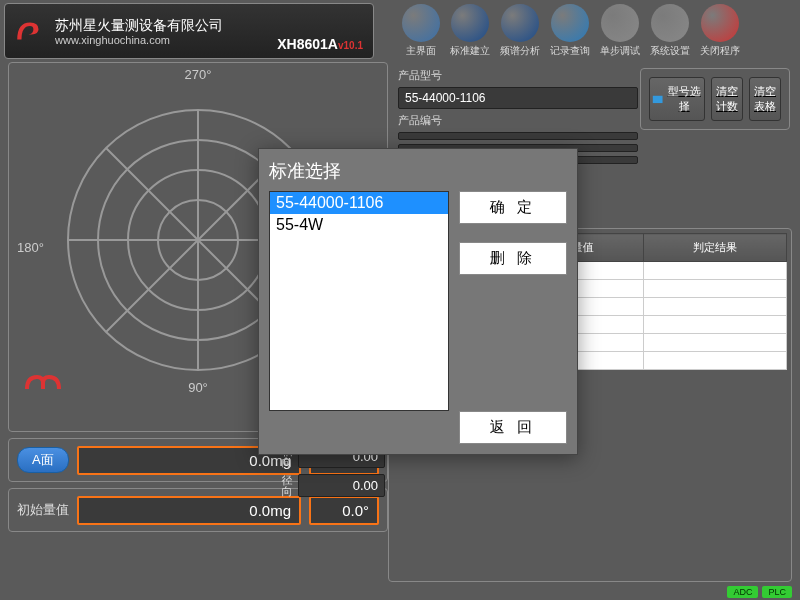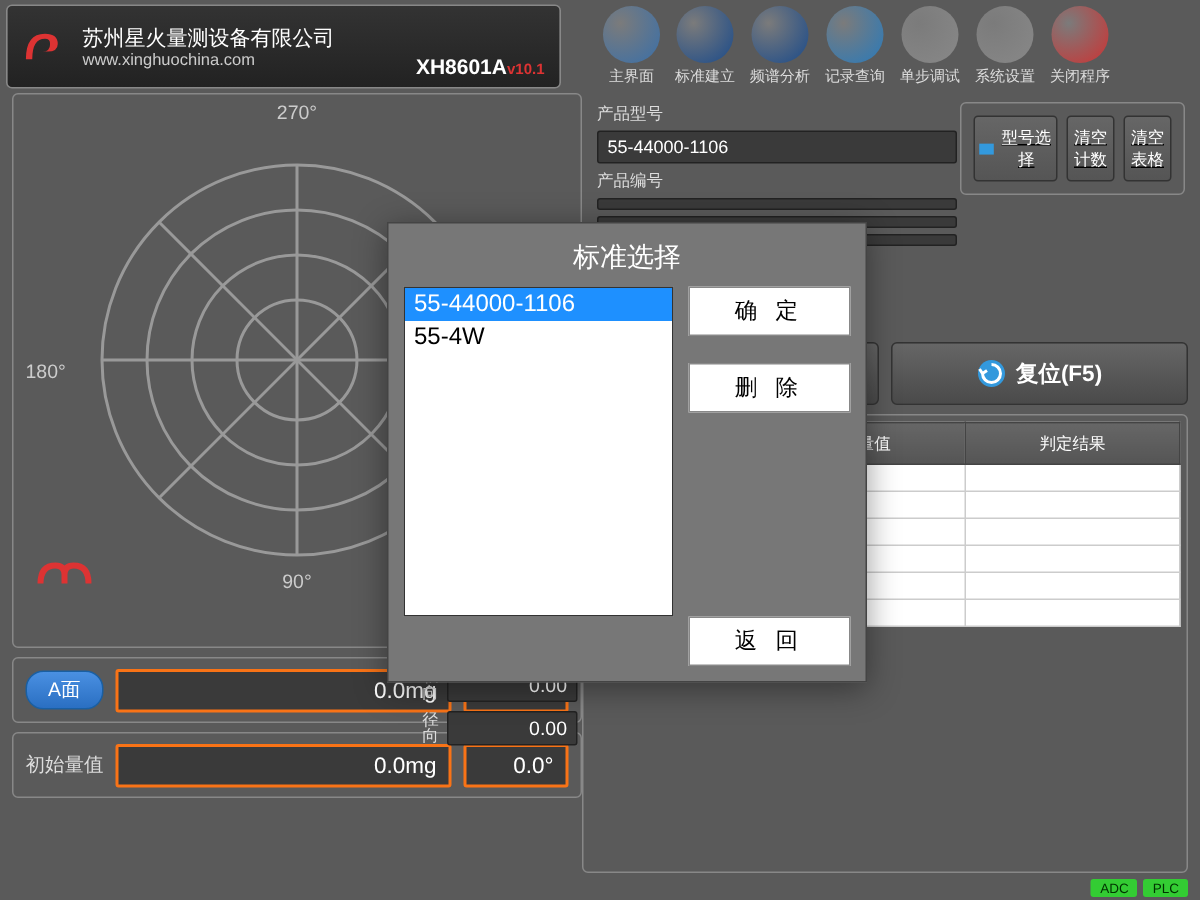--- a/index.html
+++ b/index.html
@@ -58,21 +58,21 @@
 .tbl th { background: linear-gradient(#666,#555); color: #fff; padding: 6px 2px; border: 1px solid #444; font-weight: normal; }
 .tbl td { border: 1px solid #ccc; padding: 2px 4px; height: 18px; text-align: center; }
 .tbl td:first-child { background: linear-gradient(#666,#555); color: #fff; width: 28px; }
 
 
 .status { position: absolute; bottom: 2px; right: 8px; display: flex; gap: 4px; }
 .stat { background: #3c3; color: #030; font-size: 9px; padding: 1px 6px; border-radius: 2px; }
 
 
 .modal { position: absolute; left: 258px; top: 148px; width: 320px; background: #777; border: 1px solid #444; box-shadow: 0 4px 20px rgba(0,0,0,0.4); padding: 10px; }
-.modal-title { color: #fff; font-size: 18px; text-align: center; margin-bottom: 8px; font-family: Liberation Mono, monospace; }
+.modal-title { color: #fff; font-size: 18px; margin-bottom: 8px; font-family: Liberation Mono, monospace; }
 .modal-body { display: flex; gap: 10px; }
 .modal-list { flex: 1; background: #fff; border: 1px solid #333; height: 220px; overflow-y: scroll; }
 .modal-list-item { padding: 2px 6px; font-size: 16px; cursor: pointer; }
 .modal-list-item.sel { background: #1e90ff; color: #fff; }
 .modal-btns { display: flex; flex-direction: column; gap: 18px; }
 .mbtn { background: #fff; border: 1px solid #888; padding: 6px 30px; font-size: 15px; cursor: pointer; letter-spacing: 4px; text-align: center; }
 .mbtn-back { margin-top: auto; }
 
 .top-right { position: absolute; right: 10px; top: 68px; display: flex; flex-direction: column; gap: 6px; text-decoration: underline; }
 .top-fields { position: absolute; left: 398px; top: 68px; width: 240px; display: flex; flex-direction: column; gap: 4px; }
@@ -155,36 +155,20 @@
     </div>
     <div class="readout">
       <span class="lbl">初始量值</span>
       <span class="val">0.0mg</span>
       <span class="val" style="flex:0 0 70px">0.0°</span>
     </div>
   </div>
 
   <div class="right">
     <div style="height:160px"></div>
-    <div class="act-row">
-      <div class="act-btn">
-        <svg class="act-icon" viewBox="0 0 20 20">
-            <circle cx="10" cy="10" r="9" fill="#3c3"></circle>
-            <path d="M7 5 L15 10 L7 15 Z" fill="#fff"></path>
-          </svg>
-        <span>测量(F1)</span>
-      </div>
-      <div class="act-btn">
-        <svg class="act-icon" viewBox="0 0 20 20">
-            <circle cx="10" cy="10" r="9" fill="#39d"></circle>
-            <path d="M10 4 A6 6 0 1 1 4 10 M4 10 L2 7 M4 10 L7 8" stroke="#fff" stroke-width="2" fill="none"></path>
-          </svg>
-        <span>复位(F5)</span>
-      </div>
-    </div>
     <div class="tbl-wrap">
       <table class="tbl">
         <thead>
             <tr id="thead-row">
               <th style="width:28px"></th>
               <th>量值</th>
               <th>振动量值</th>
               <th>判定结果</th>
             </tr>
           </thead>

